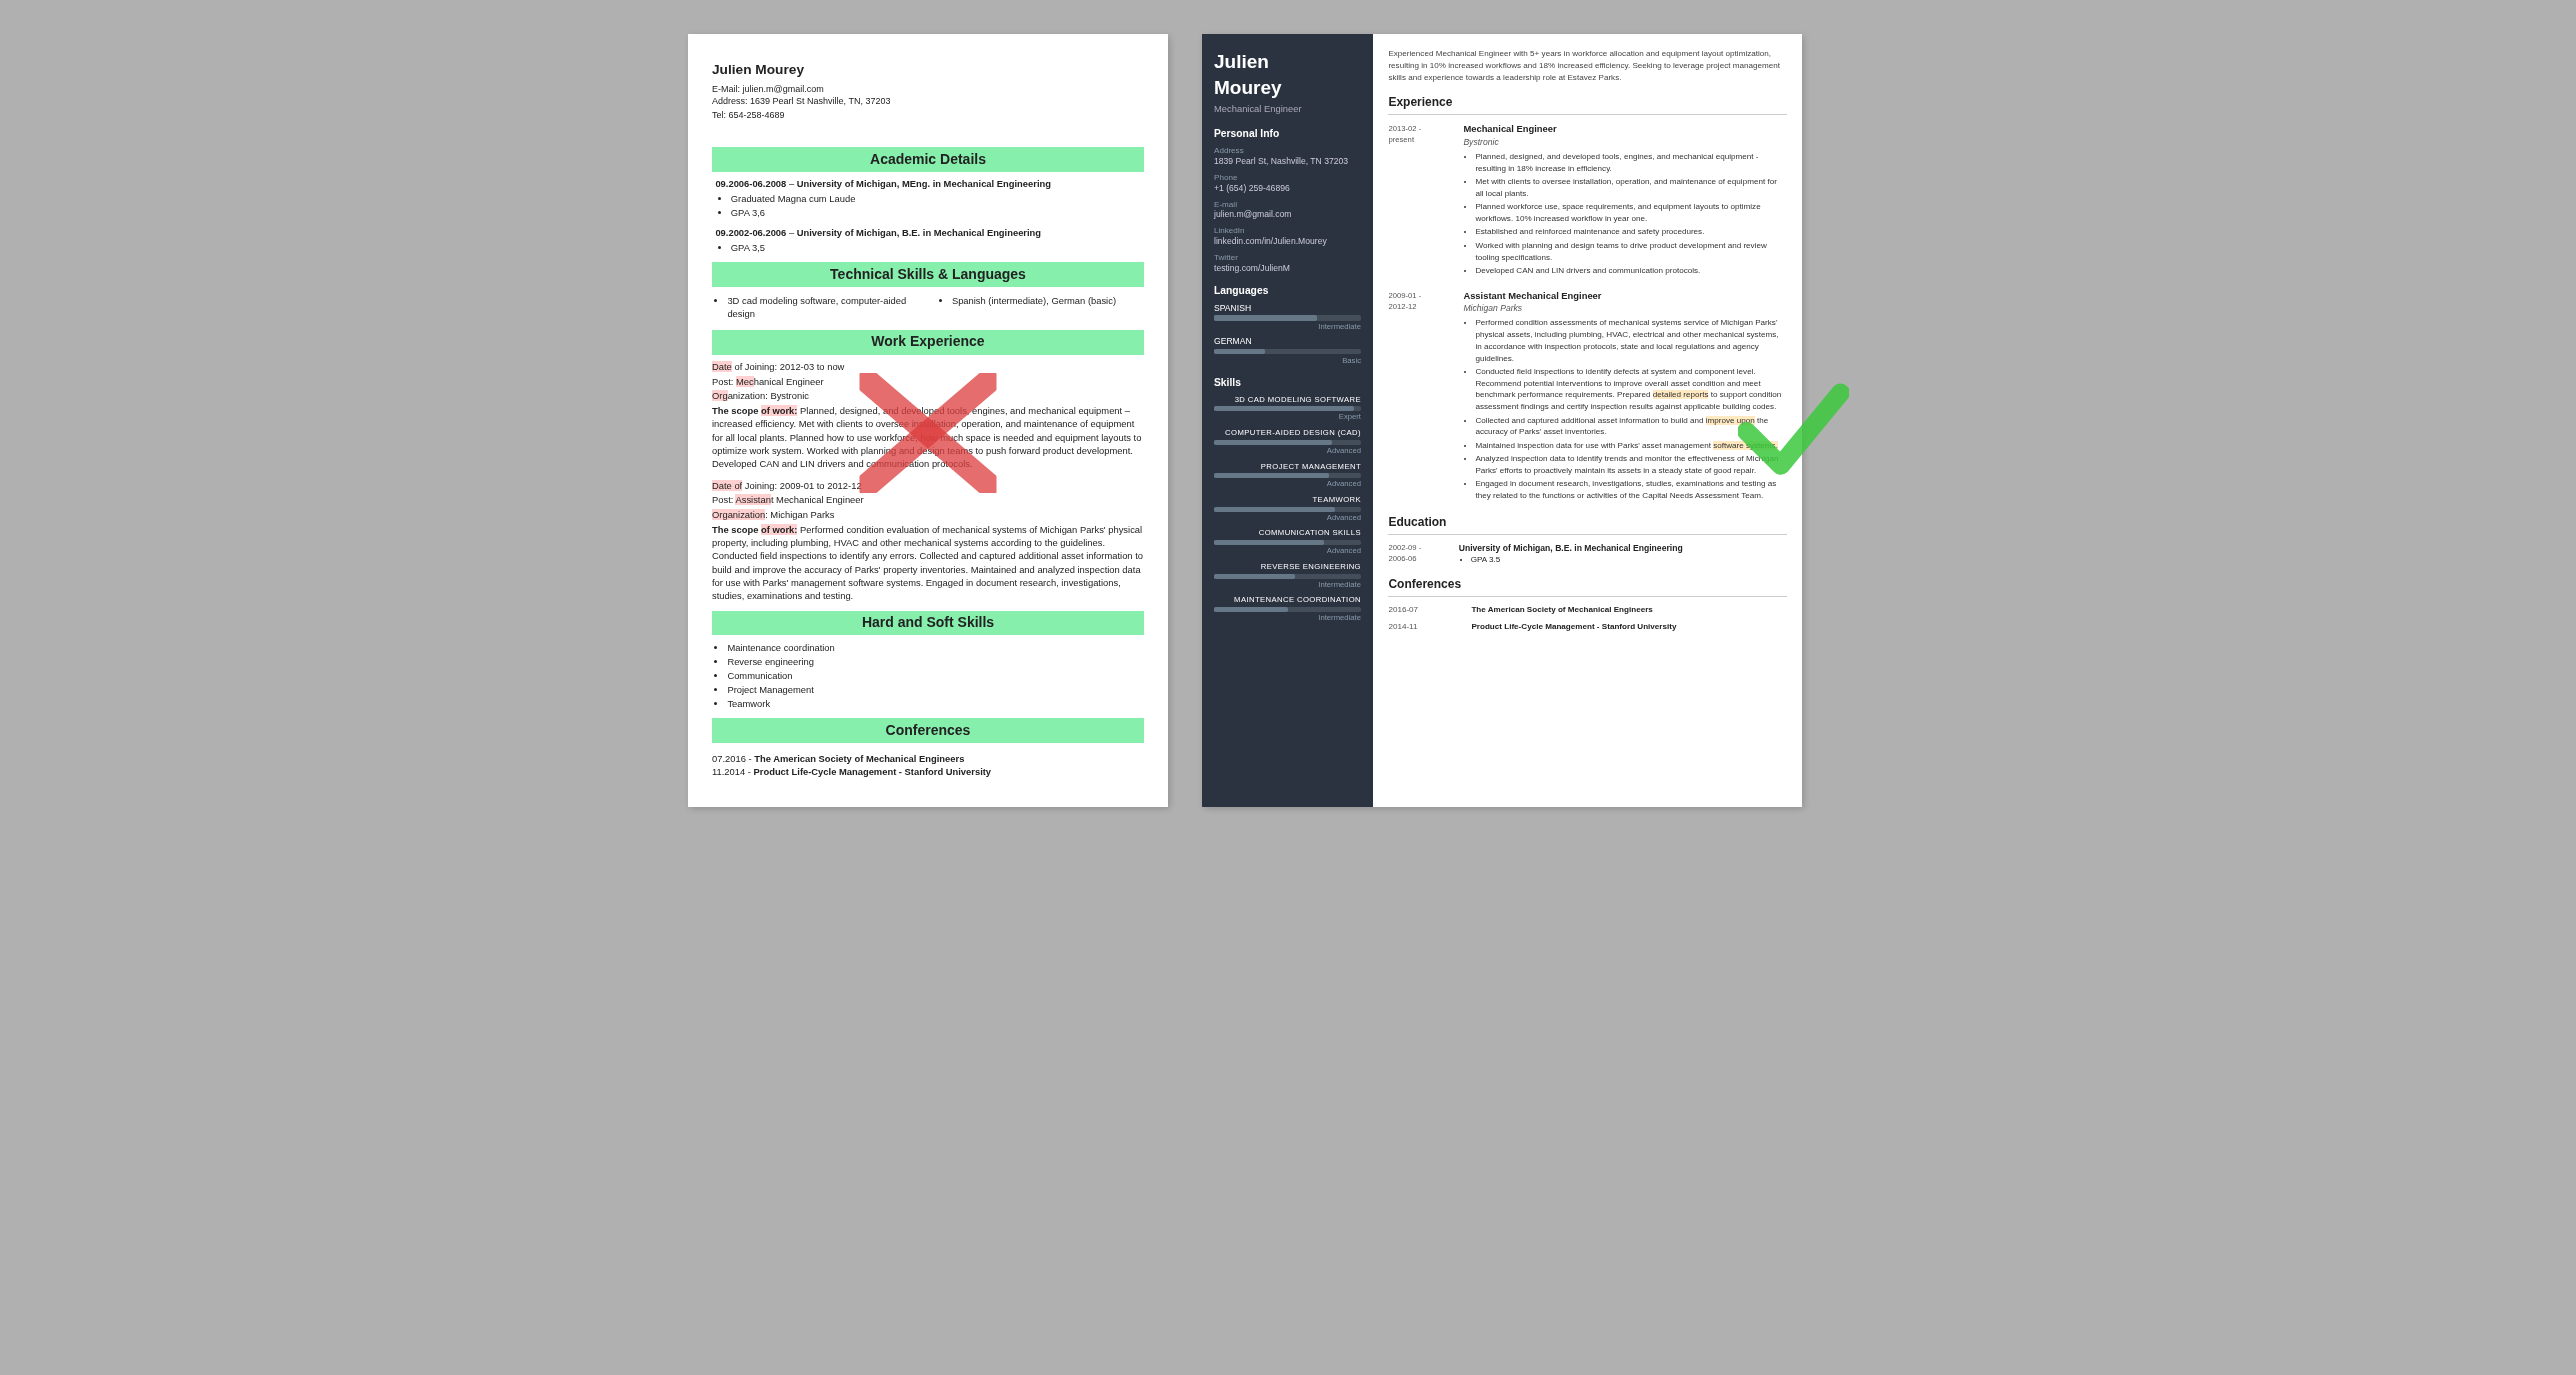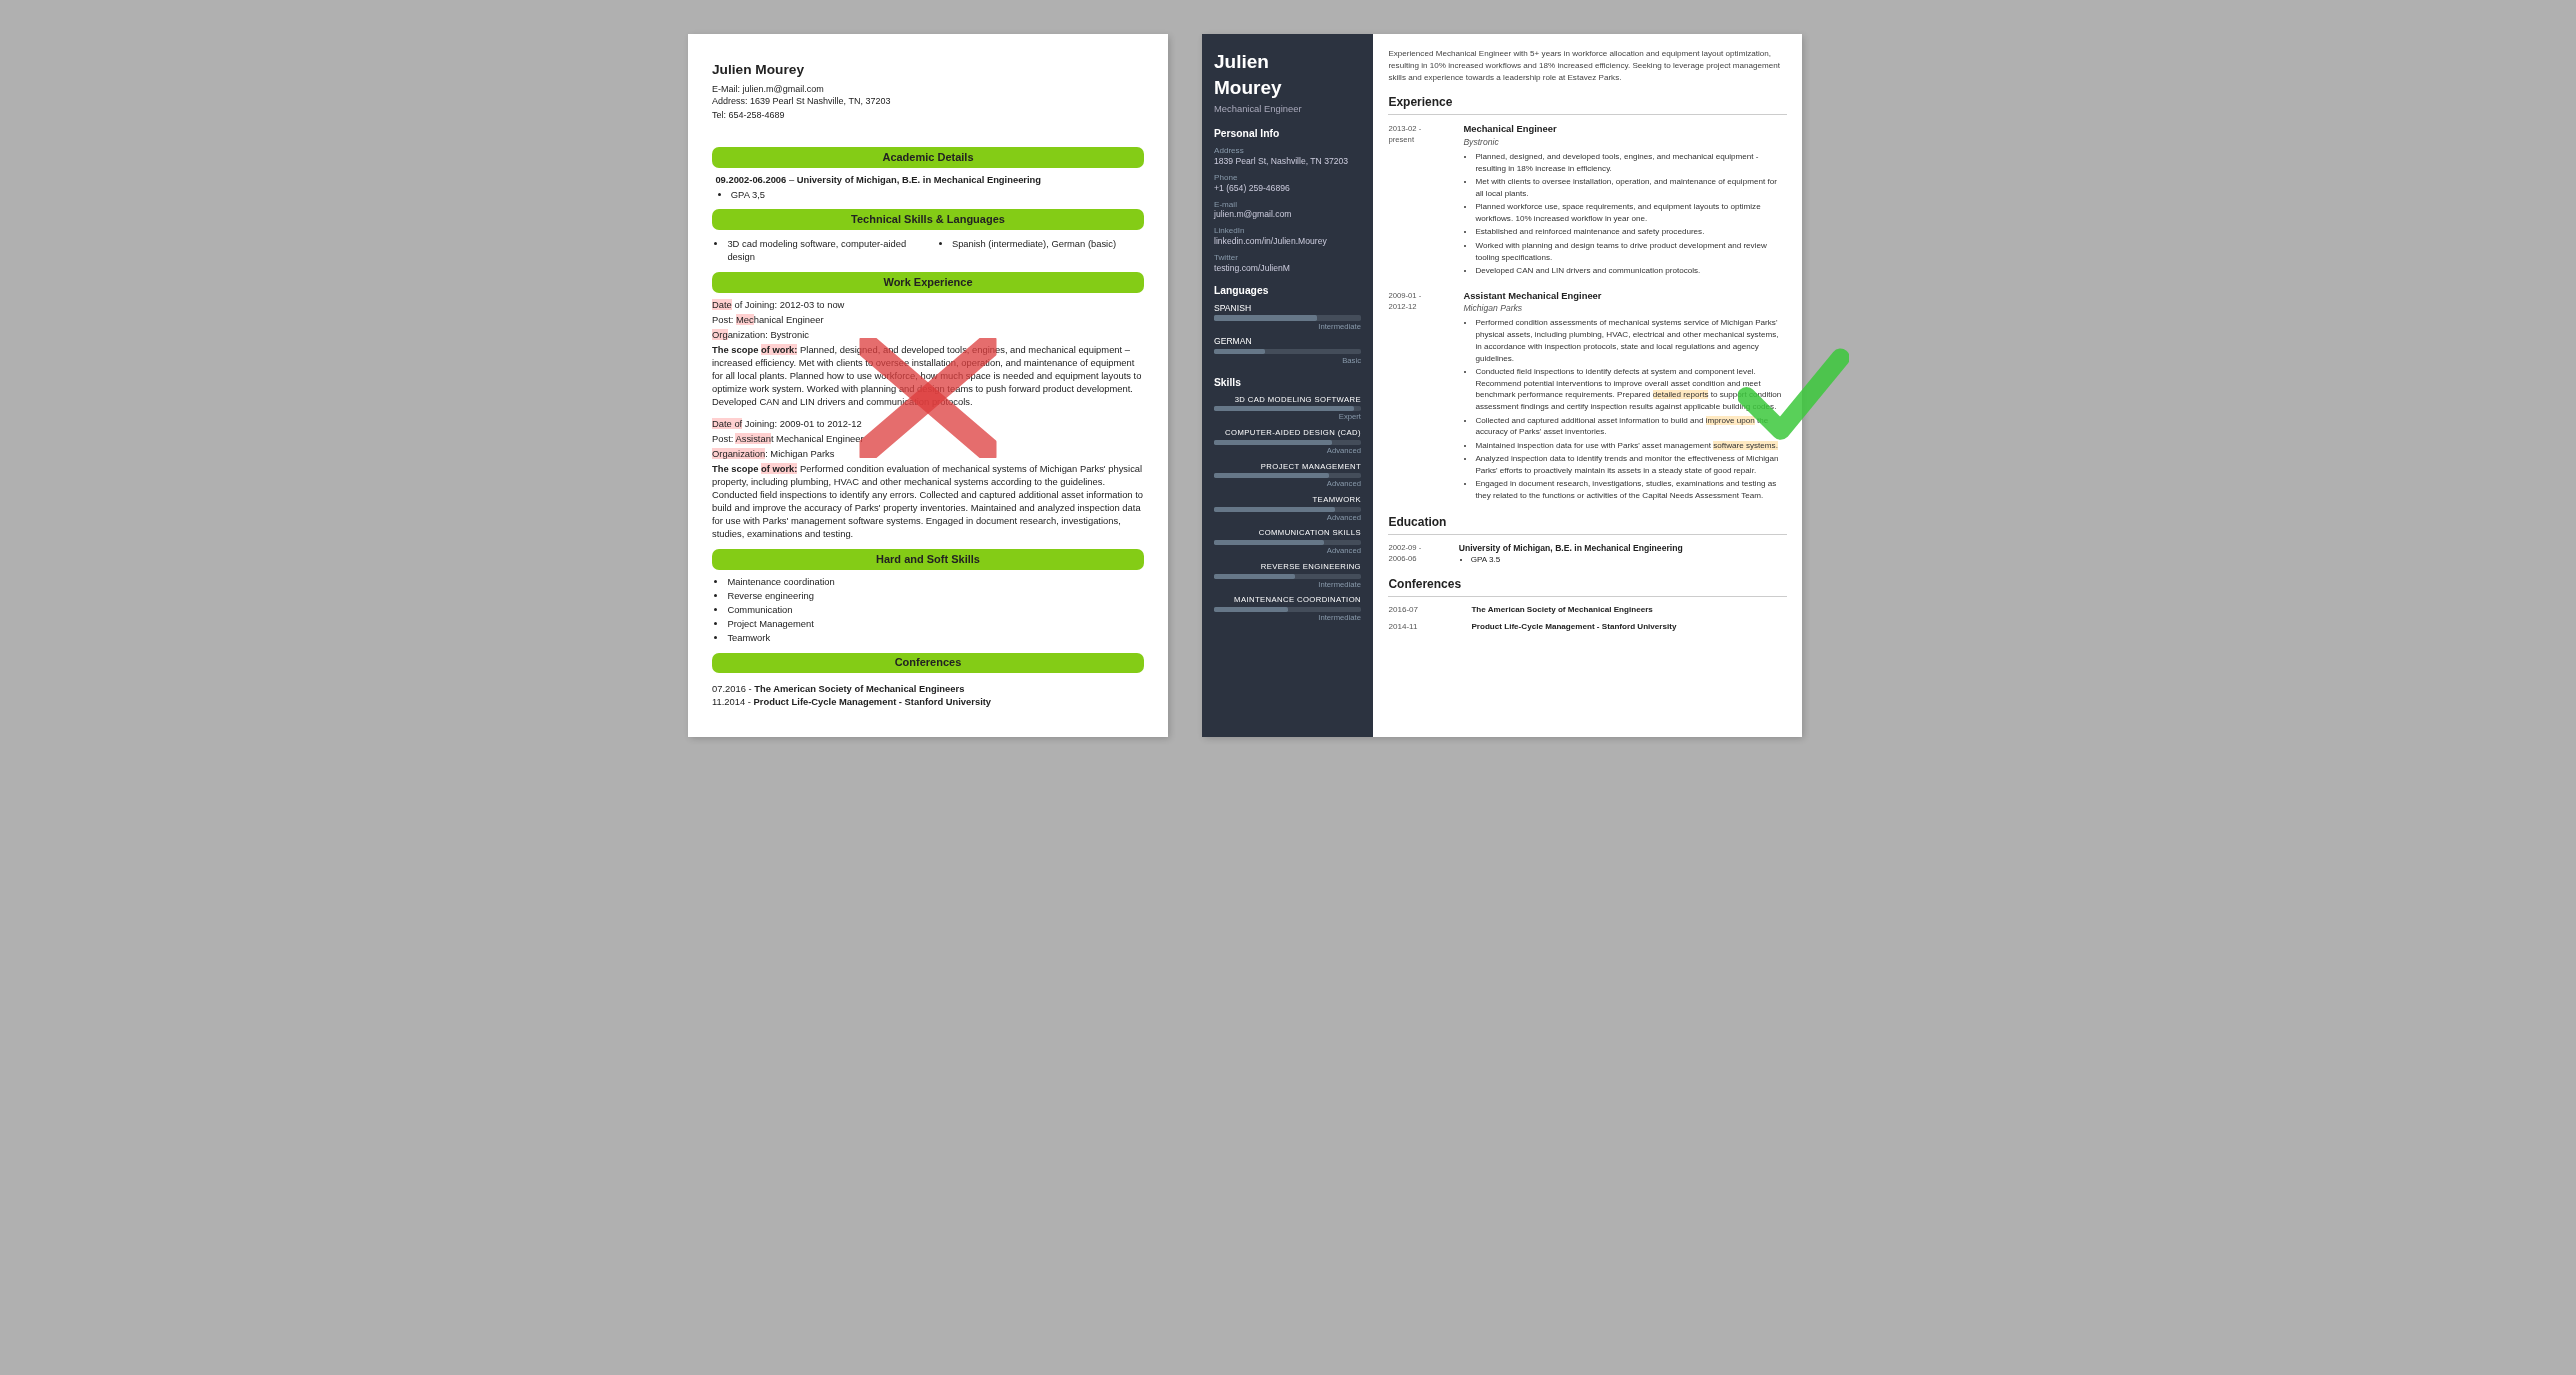--- a/index.html
+++ b/index.html
@@ -46,27 +46,26 @@
       margin-bottom: 1.7px;
       flex-direction: column;
     }
 
     .resume-left .header-tel {
       font-size: 9px;
       margin-bottom: 25px;
     }
 
     .section-title {
-      background: #84cc16;
+      background: #86efac;
       text-align: center;
       font-weight: bold;
-      font-size: 11px;
+      font-size: 14px;
       padding: 2.6px 0;
       margin: 8.6px 0 5.1px 0;
-      border-radius: 7px;
     }
 
     .resume-left .edu-entry {
       margin-bottom: 6.9px;
       padding-left: 3.4px;
     }
 
     .resume-left .edu-entry .bold {
       font-weight: bold;
     }
@@ -341,20 +340,27 @@
 
     <div class="header-name">Julien Mourey</div>
     <div class="header-contact">
       <span>E-Mail: julien.m@gmail.com</span>
       <span>Address: 1639 Pearl St Nashville, TN, 37203</span>
     </div>
     <div class="header-tel">Tel: 654-258-4689</div>
 
     <div class="section-title">Academic Details</div>
 
+    <div class="edu-entry">
+      <p><span class="bold">09.2006-06.2008</span> – <span class="bold">University of Michigan, MEng. in Mechanical Engineering</span></p>
+      <ul>
+        <li>Graduated Magna cum Laude</li>
+        <li>GPA 3,6</li>
+      </ul>
+    </div>
 
     <div class="edu-entry">
       <p><span class="bold">09.2002-06.2006</span> – <span class="bold">University of Michigan, B.E. in Mechanical Engineering</span></p>
       <ul>
         <li>GPA 3,5</li>
       </ul>
     </div>
 
     <div class="section-title">Technical Skills &amp; Languages</div>
 

